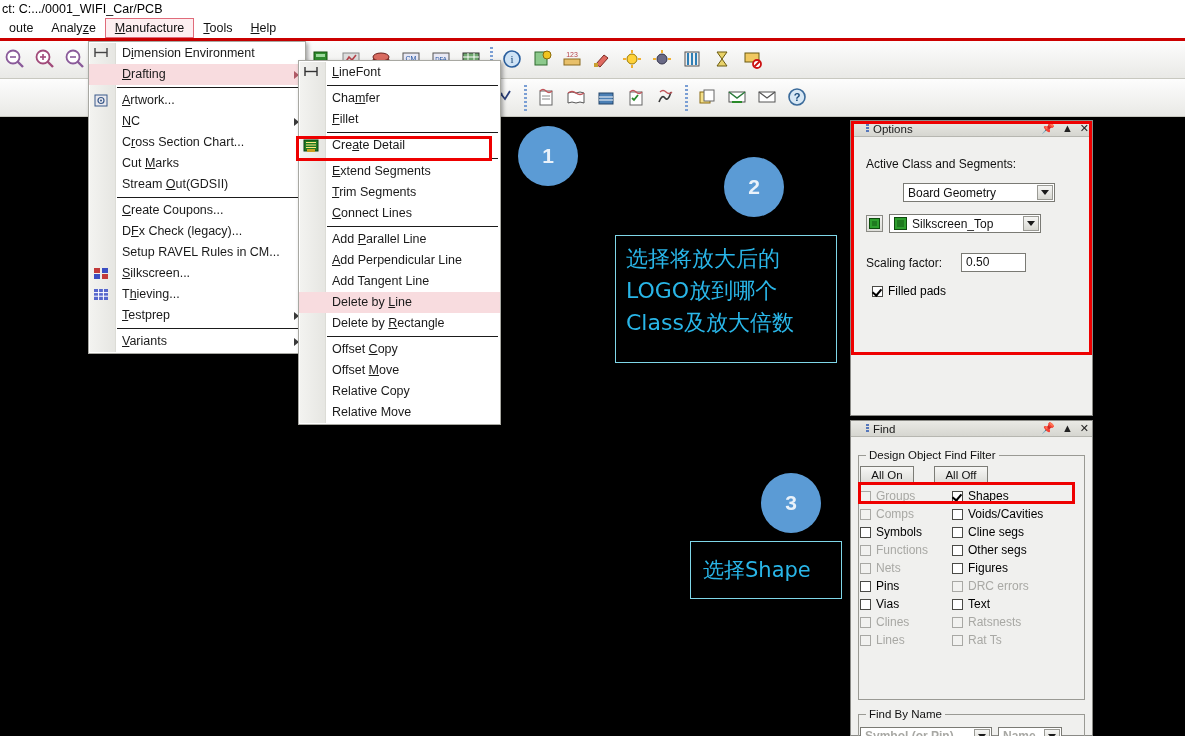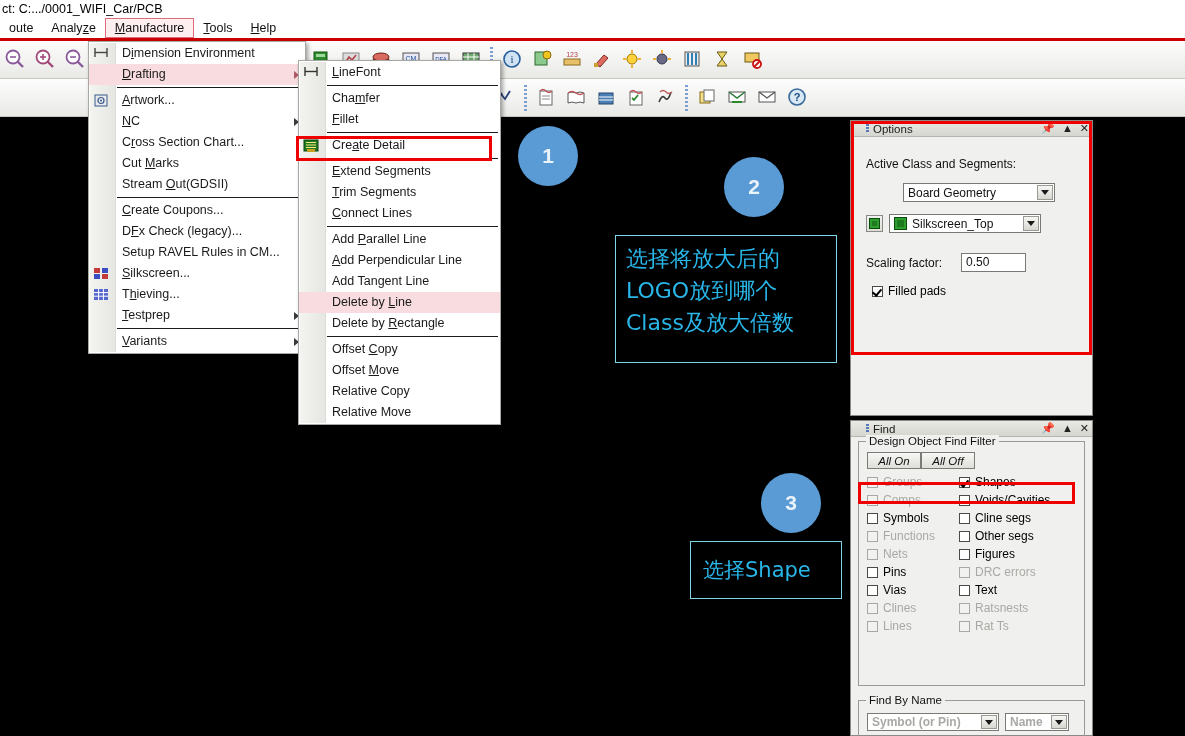--- a/index.html
+++ b/index.html
@@ -259,22 +259,22 @@
     border:solid #000; border-width:0 2px 2px 0;
     transform:rotate(40deg);
   }
   .cbox.dis { border-color:#a8a8a4; background:#f2f2f0; }
   .dis-text { color:#a8a8a4; }
 
   #panel-find { left:850px; top:420px; width:243px; height:316px; }
   .gbox {
     border:1px solid #9a9a94;
     position:relative;
-    margin:4px 7px 0 7px;
-    padding:10px 8px 8px 8px;
+    margin:18px 7px 0 7px;
+    padding:10px 8px 8px 1px;
   }
   .gbox > .gtitle {
     position:absolute; top:-7px; left:7px;
     background:#f0f0ee; padding:0 3px; font-size:11.5px; color:#111;
   }
   .btn {
     height:17px; min-width:54px;
     background:linear-gradient(#f7f7f5,#dededa);
     border:1px solid #7c7c76;
     font-size:11.5px; color:#111;
@@ -662,21 +662,21 @@
     <span>Find</span>
     <span class="ptbtns">
       <span class="ptbtn">📌</span>
       <span class="ptbtn">▲</span>
       <span class="ptbtn">✕</span>
     </span>
   </div>
 
   <div class="gbox" style="height:245px;">
     <div class="gtitle">Design Object Find Filter</div>
-    <div style="display:flex;gap:0;margin-bottom:5px;font-style:italic;">
+    <div style="display:flex;gap:20px;margin-bottom:5px;">
       <div class="btn">All On</div>
       <div class="btn">All Off</div>
     </div>
     <div class="findgrid" id="find-grid">
         <div class="cbrow">
           <span class="cbox dis"></span>
           <span class="dis-text">Groups</span>
         </div>
         <div class="cbrow">
           <span class="cbox checked"></span>

